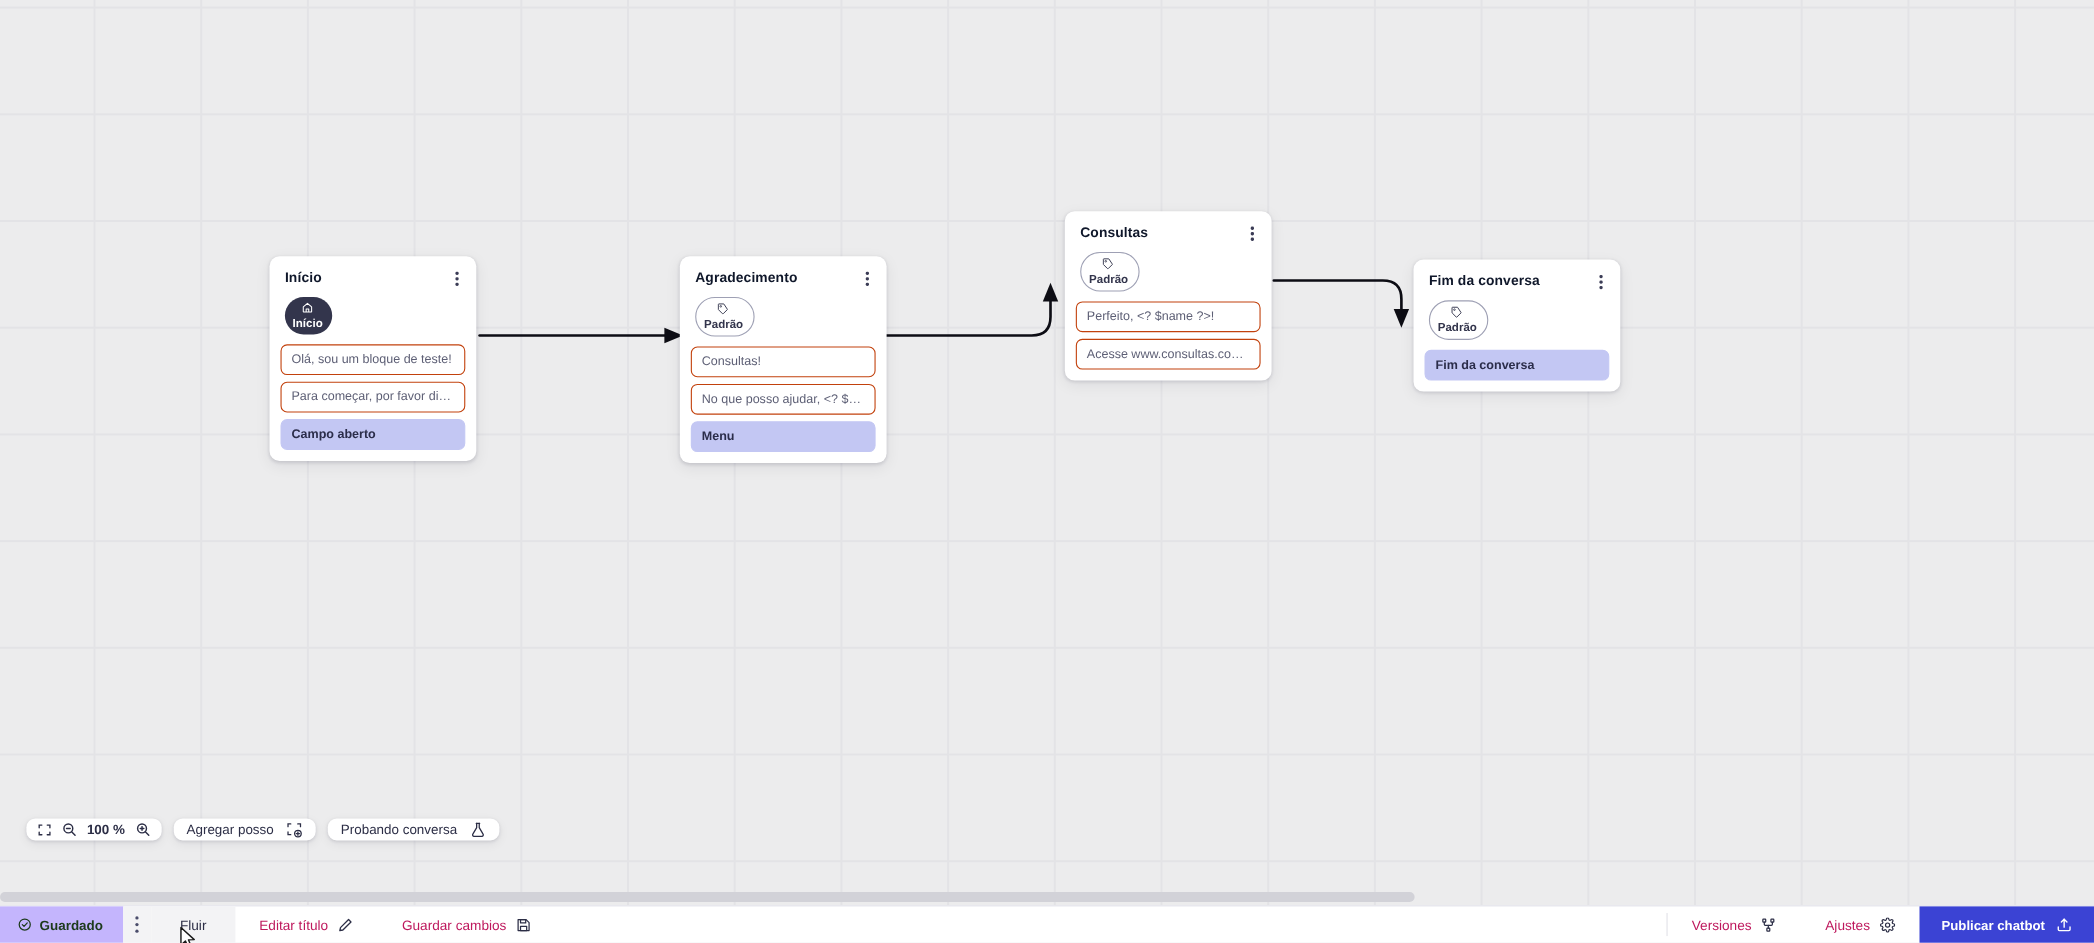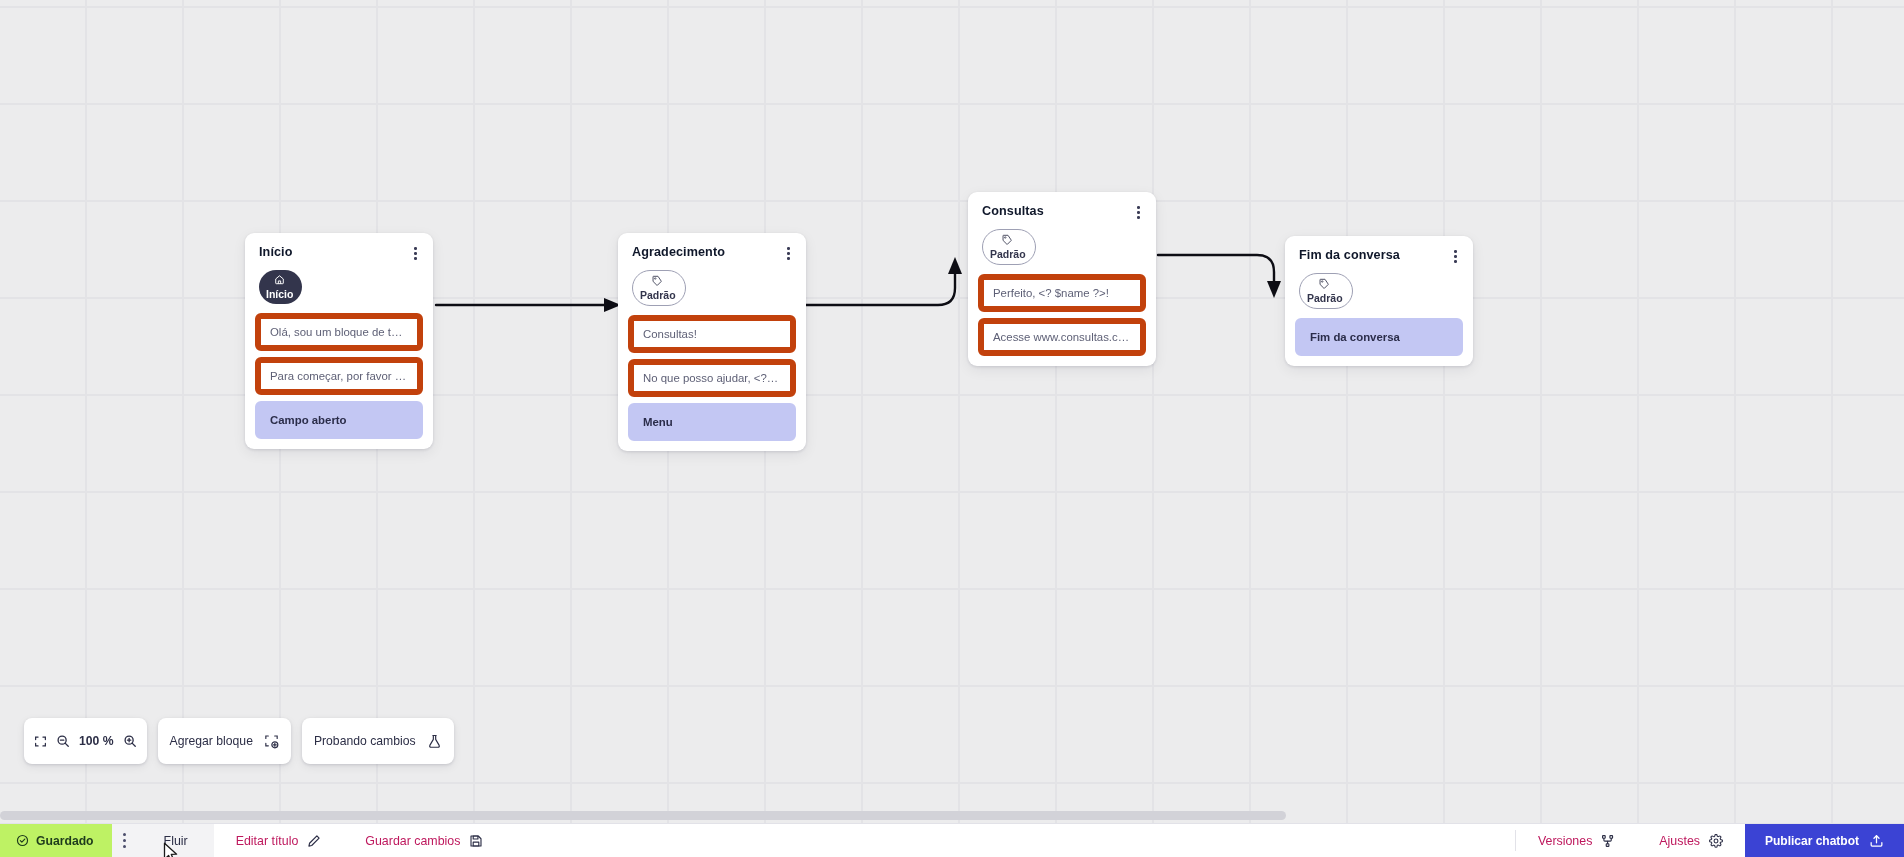--- a/index.html
+++ b/index.html
@@ -71,21 +71,21 @@
     padding: 4px 9px 5px 7px;
     white-space: nowrap;
     flex-direction: column;
   }
   .badge.dark { background: #33354c; color: #ffffff; }
   .badge.outline { background: #ffffff; color: #33354c; border: 1px solid #9ea0b4; }
   .badge svg { display: block; }
 
   .row {
     display: block;
-    border: 6px solid #c2410c;
+    border: 1px solid #c2410c;
     background: #ffffff;
     border-radius: 6px;
     font-size: 11.4px;
     color: #5d5f75;
     padding: 6px 9px;
     margin-top: 6px;
     white-space: nowrap;
     overflow: hidden;
     text-overflow: ellipsis;
     line-height: 14px;
@@ -122,21 +122,21 @@
     display: flex;
     gap: 11px;
     align-items: center;
   }
   .fgroup {
     display: flex;
     align-items: center;
     background: #ffffff;
     border-radius: 8px;
     box-shadow: 0 1px 3px rgba(20,20,43,.13), 0 3px 10px rgba(20,20,43,.07);
-    height: 46px;
+    height: 20px;
     padding: 0 10px;
     gap: 9px;
     cursor: pointer;
     text-align: center;
   }
   .fgroup .lbl { font-size: 12.2px; color: #2c2e46; font-weight: 400; white-space: nowrap; }
   .fgroup .zoomval { font-size: 12.2px; color: #2c2e46; font-weight: 700; }
   .fgroup .ico { display: flex; align-items: center; justify-content: center; }
 
   
@@ -146,21 +146,21 @@
     width: 1904px; height: 34px;
     background: #ffffff;
     border-top: 1px solid #e2e2e8;
     display: flex;
     align-items: stretch;
     justify-content: space-between;
   }
   .sb-left, .sb-right { display: flex; align-items: stretch; }
   .saved-chip {
     display: flex; align-items: center; gap: 7px;
-    background: #bef264;
+    background: #c4b5fd;
     color: #1d3a1c;
     font-size: 12.2px;
     font-weight: 700;
     padding: 0 18px 0 16px;
   }
   .sb-dots {
     display: flex; flex-direction: column; align-items: center; justify-content: center;
     gap: 3px; width: 26px; cursor: pointer;
     background: #f3f3f5;
   }
@@ -335,34 +335,34 @@
       <svg width="14" height="14" viewBox="0 0 16 16" fill="none" stroke="#2c2e46" stroke-width="1.5" stroke-linecap="round">
         <circle cx="7" cy="7" r="4.6"></circle>
           <path d="M10.4 10.4 14 14"></path>
           <path d="M5.1 7h3.8"></path>
           <path d="M7 5.1v3.8"></path>
       </svg>
     </span>
   </div>
 
   <div class="fgroup" style="padding:0 12px; gap:11px;">
-    <span class="lbl">Agregar bloque</span>
+    <span class="lbl">Agregar posso</span>
     <span class="ico">
       <svg width="15" height="15" viewBox="0 0 18 18" fill="none" stroke="#2c2e46" stroke-width="1.4" stroke-linecap="round">
         <path d="M2.2 5.4V2.4h3"></path>
           <path d="M12.8 2.4h3v3"></path>
           <path d="M2.2 11.2v3h3"></path>
         <circle cx="13" cy="13" r="3.6" fill="#ffffff"></circle>
         <path d="M13 11.2v3.6M11.2 13h3.6"></path>
       </svg>
     </span>
   </div>
 
   <div class="fgroup" style="padding:0 12px; gap:11px;">
-    <span class="lbl">Probando cambios</span>
+    <span class="lbl">Probando conversa</span>
     <span class="ico">
       <svg width="15" height="15" viewBox="0 0 18 18" fill="none" stroke="#2c2e46" stroke-width="1.4" stroke-linejoin="round" stroke-linecap="round">
         <path d="M7.1 1.8h3.8"></path>
         <path d="M7.6 1.8v4.6L3.4 13.6a1.5 1.5 0 0 0 1.3 2.3h8.6a1.5 1.5 0 0 0 1.3-2.3l-4.2-7.2V1.8"></path>
       </svg>
     </span>
   </div>
 </div>
 
 <div id="statusbar">

